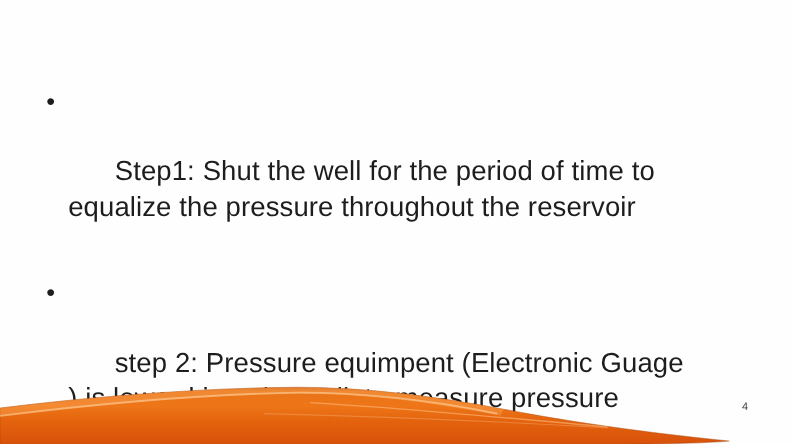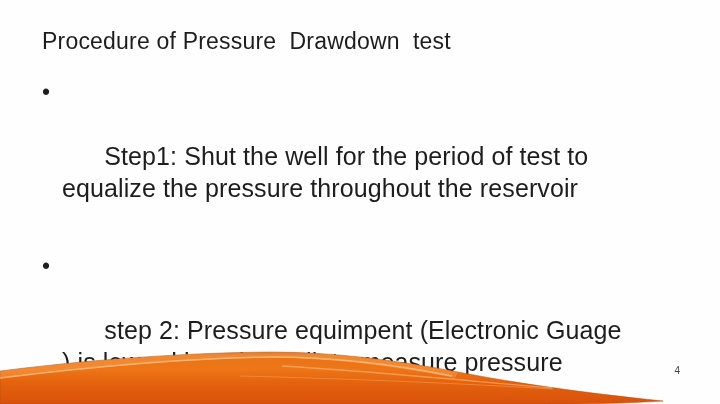--- a/index.html
+++ b/index.html
@@ -49,26 +49,25 @@
     left:0;bottom:0;
     width:720px;height:404px;
     pointer-events:none;
   }
 </style>
 </head>
 <body>
 
 <div id="slide">
 
-  <div class="title">Procedure of Pressure  Drawdown  test</div>
 
   <div class="bullets">
     <div class="bullet">
       <span class="dot">•</span>
-      <span>Step1: Shut the well for the period of test to
+      <span>Step1: Shut the well for the period of time to
 equalize the pressure throughout the reservoir</span>
     </div>
     <div class="bullet">
       <span class="dot">•</span>
       <span>step 2: Pressure equimpent (Electronic Guage
 ) is lowerd into the well  to measure pressure
 from bottom to top of well</span>
     </div>
 
   </div>

